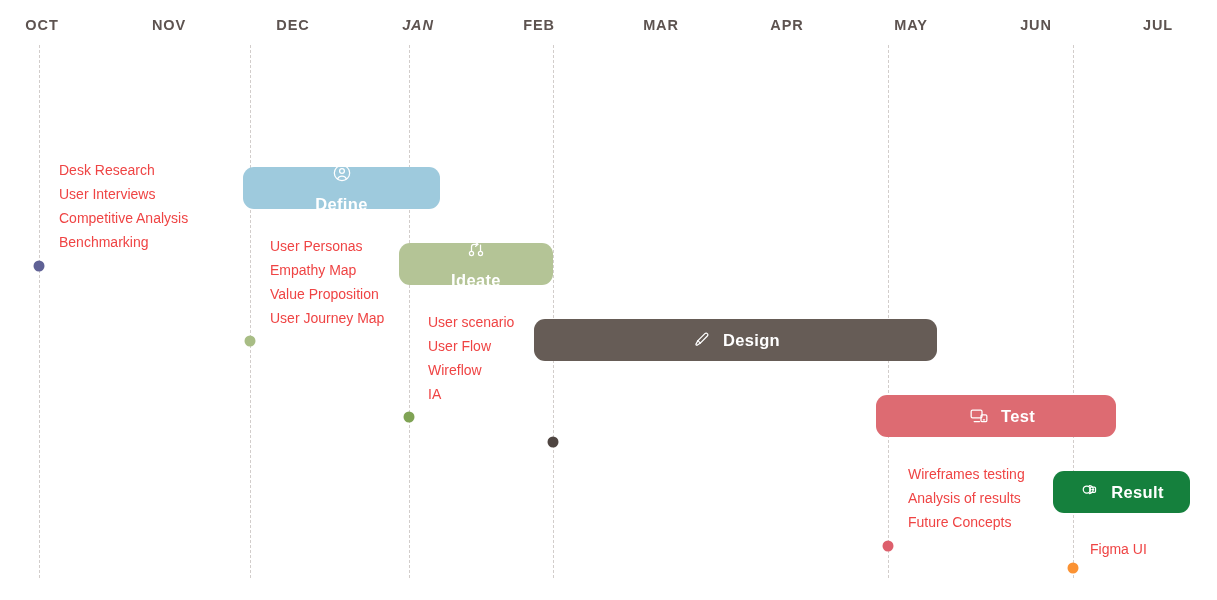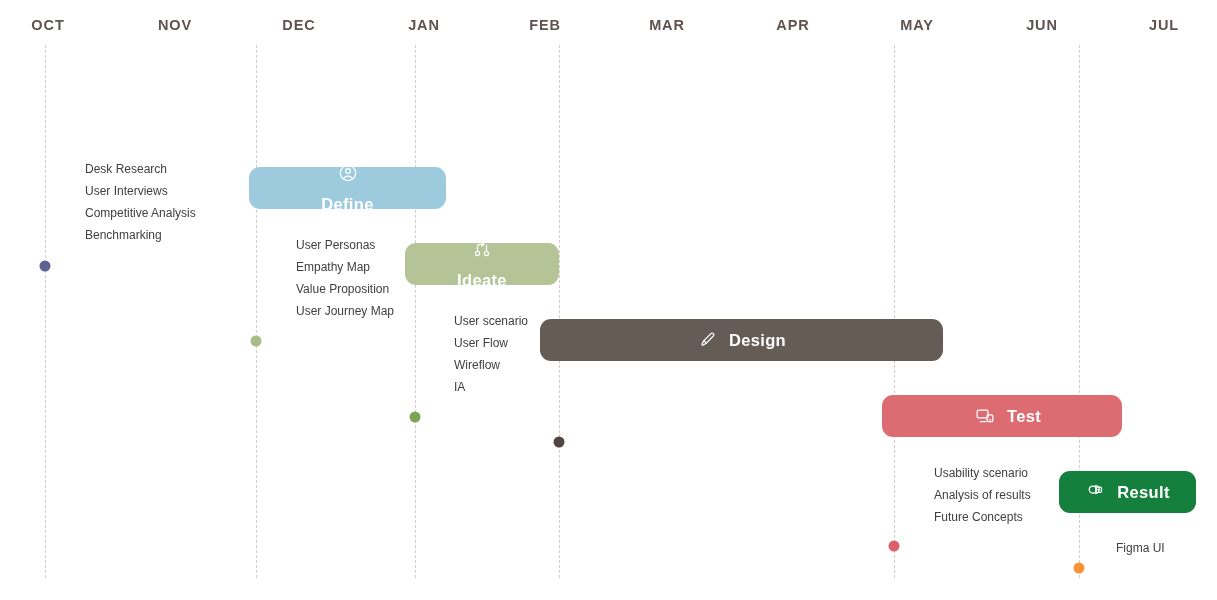--- a/index.html
+++ b/index.html
@@ -4,21 +4,21 @@
 <title>Design Process Timeline</title>
 <style>
   html,body{margin:0;padding:0;}
   body{
     width:1217px;height:600px;
     background:#ffffff;
     font-family:"Liberation Sans","DejaVu Sans",sans-serif;
     overflow:hidden;
     position:relative;
   }
-  #timeline{position:absolute;left:6px;top:0;width:1065px;height:600px;}
+  #timeline{position:absolute;left:0;top:0;width:1065px;height:600px;}
 
   
   .month-label{
     position:absolute;
     top:17px;
     transform:translateX(-50%);
     font-size:14.5px;
     letter-spacing:.9px;
     font-weight:600;
     color:#5d5350;
@@ -63,43 +63,42 @@
   .bar .bar-icon svg{display:block;}
 
   
   .tasks{
     position:absolute;
     display:flex;
     flex-direction:column;
     gap:10px;
   }
   .task{
-    font-size:12px;
-    color:#404040;
+    font-size:14px;
+    color:#ef4444;
     white-space:nowrap;
     line-height:1;
-    margin-left:20px;
   }
 
   
   .dot{
     position:absolute;
     width:11px;height:11px;
     border-radius:50%;
     transform:translate(-50%,-50%);
   }
 </style>
 </head>
 <body>
 
 <div id="timeline">
     <div class="month-label" style="left: 42px;">OCT</div>
     <div class="month-label" style="left: 169px;">NOV</div>
     <div class="month-label" style="left: 293px;">DEC</div>
-    <div class="month-label" style="left: 418px;">JAN</div>
+    <div class="month-label" style="left: 418px; font-style: italic;">JAN</div>
     <div class="month-label" style="left: 539px;">FEB</div>
     <div class="month-label" style="left: 661px;">MAR</div>
     <div class="month-label" style="left: 787px;">APR</div>
     <div class="month-label" style="left: 911px;">MAY</div>
     <div class="month-label" style="left: 1036px;">JUN</div>
     <div class="month-label" style="left: 1158px;">JUL</div>
     <div class="guide" style="left: 39px;"></div>
     <div class="guide" style="left: 250px;"></div>
     <div class="guide" style="left: 409px;"></div>
     <div class="guide" style="left: 553px;"></div>
@@ -163,21 +162,21 @@
         <svg width="20" height="20" viewBox="0 0 24 24">
           <rect x="2.6" y="5" width="13" height="9.2" rx="1.6" fill="none" stroke="#ffffff" stroke-width="1.5" stroke-linecap="round" stroke-linejoin="round"></rect>
           <path d="M6.2 18.6h6.4" fill="none" stroke="#ffffff" stroke-width="1.5" stroke-linecap="round" stroke-linejoin="round"></path>
           <rect x="14.4" y="10.6" width="7" height="8.2" rx="1.5" fill="none" stroke="#ffffff" stroke-width="1.5" stroke-linecap="round" stroke-linejoin="round"></rect>
           <path d="M17.2 16.6h1.5" fill="none" stroke="#ffffff" stroke-width="1.5" stroke-linecap="round" stroke-linejoin="round"></path>
         </svg>
       </span>
       <span class="bar-label">Test</span>
     </div>
     <div class="tasks" style="left: 908px; top: 467px;">
-      <div class="task">Usability scenario</div>
+      <div class="task">Wireframes testing</div>
       <div class="task">Analysis of results</div>
       <div class="task">Future Concepts</div>
     </div>
     <div class="dot" style="left: 888px; top: 546px; background: rgb(221, 95, 108);"></div>
     <div class="bar" style="left: 1053px; top: 471px; width: 137px; background: #15803d;">
       <span class="bar-icon">
         <svg width="20" height="20" viewBox="0 0 24 24">
           <path d="M8.2 4.8a4.3 4.3 0 1 0 0 8.6 4.3 4.3 0 0 0 0-8.6z" fill="none" stroke="#ffffff" stroke-width="1.5" stroke-linecap="round" stroke-linejoin="round"></path>
           <path d="M11.2 4.4a4.3 4.3 0 0 1 0 9.4" fill="none" stroke="#ffffff" stroke-width="1.5" stroke-linecap="round" stroke-linejoin="round"></path>
           <rect x="11.8" y="6" width="6.8" height="6.4" rx="1.4" fill="none" stroke="#ffffff" stroke-width="1.5" stroke-linecap="round" stroke-linejoin="round"></rect>

